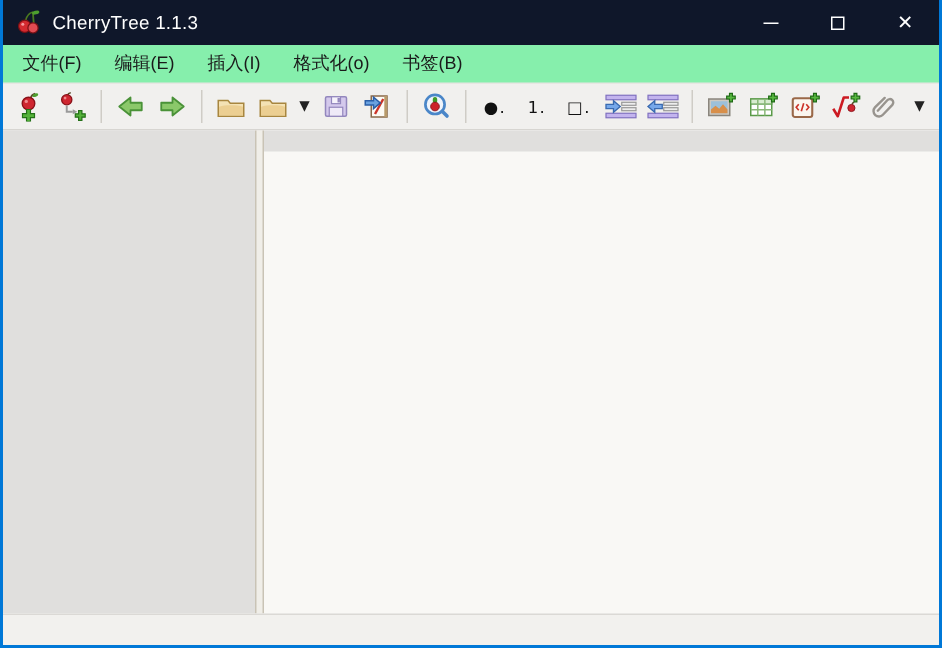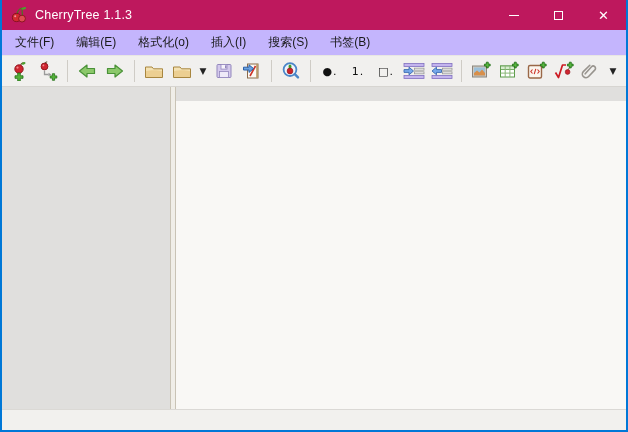--- a/index.html
+++ b/index.html
@@ -10,34 +10,34 @@
     width:628px;height:432px;
     display:flex;flex-direction:column;
     border-left:2px solid #0078d7;
     border-right:2px solid #0078d7;
     border-bottom:2px solid #0078d7;
     background:#fff;
   }
 
   
   .titlebar{
-    height:30px;flex:0 0 auto;background:#be185d;
+    height:30px;flex:0 0 auto;background:#0f172a;
     display:flex;align-items:center;
   }
   .app-icon{margin-left:8px;display:flex;align-items:center;}
   .title-text{color:#ffffff;font-size:12.5px;margin-left:7px;letter-spacing:.2px;}
   .win-controls{margin-left:auto;display:flex;height:100%;}
   .ctrl-btn{width:45px;height:100%;display:flex;align-items:center;justify-content:center;}
   .min-glyph{width:10px;height:1px;background:#fff;}
   .max-glyph{width:9px;height:9px;border:1px solid #fff;}
   .close-glyph{color:#fff;font-size:13px;line-height:1;font-family:"DejaVu Sans",sans-serif;}
 
   
   .menubar{
-    height:26px;flex:0 0 auto;background:#c4b5fd;
+    height:26px;flex:0 0 auto;background:#86efac;
     display:flex;align-items:center;padding-left:2px;
     border-bottom:1px solid #e8e6e3;
   }
   .menu-item{padding:4px 11px;font-size:12px;color:#1a1a1a;white-space:nowrap;}
 
   
   .toolbar{
     height:31px;flex:0 0 auto;background:#f1f0ee;
     border-bottom:1px solid #d7d5d1;
     display:flex;align-items:center;padding-left:4px;
@@ -96,23 +96,22 @@
       </div>
       <div class="ctrl-btn">
         <span class="close-glyph">✕</span>
       </div>
     </div>
   </div>
 
   <div class="menubar">
     <span class="menu-item">文件(F)</span>
     <span class="menu-item">编辑(E)</span>
+    <span class="menu-item">插入(I)</span>
     <span class="menu-item">格式化(o)</span>
-    <span class="menu-item">插入(I)</span>
-    <span class="menu-item">搜索(S)</span>
     <span class="menu-item">书签(B)</span>
   </div>
 
   <div class="toolbar">
 
     <div class="tb-btn">
       <svg width="20" height="20" viewBox="0 0 20 20">
         <path d="M10.5 4.5 Q11 2 13.5 1.5" stroke="#5a4a28" fill="none" stroke-width="1.2"></path>
         <ellipse cx="13.6" cy="2.4" rx="2" ry="1.1" fill="#4d9e2e" transform="rotate(-20 13.6 2.4)"></ellipse>
         <circle cx="9" cy="8" r="4.2" fill="#cf2630" stroke="#8a1118" stroke-width="0.9"></circle>

